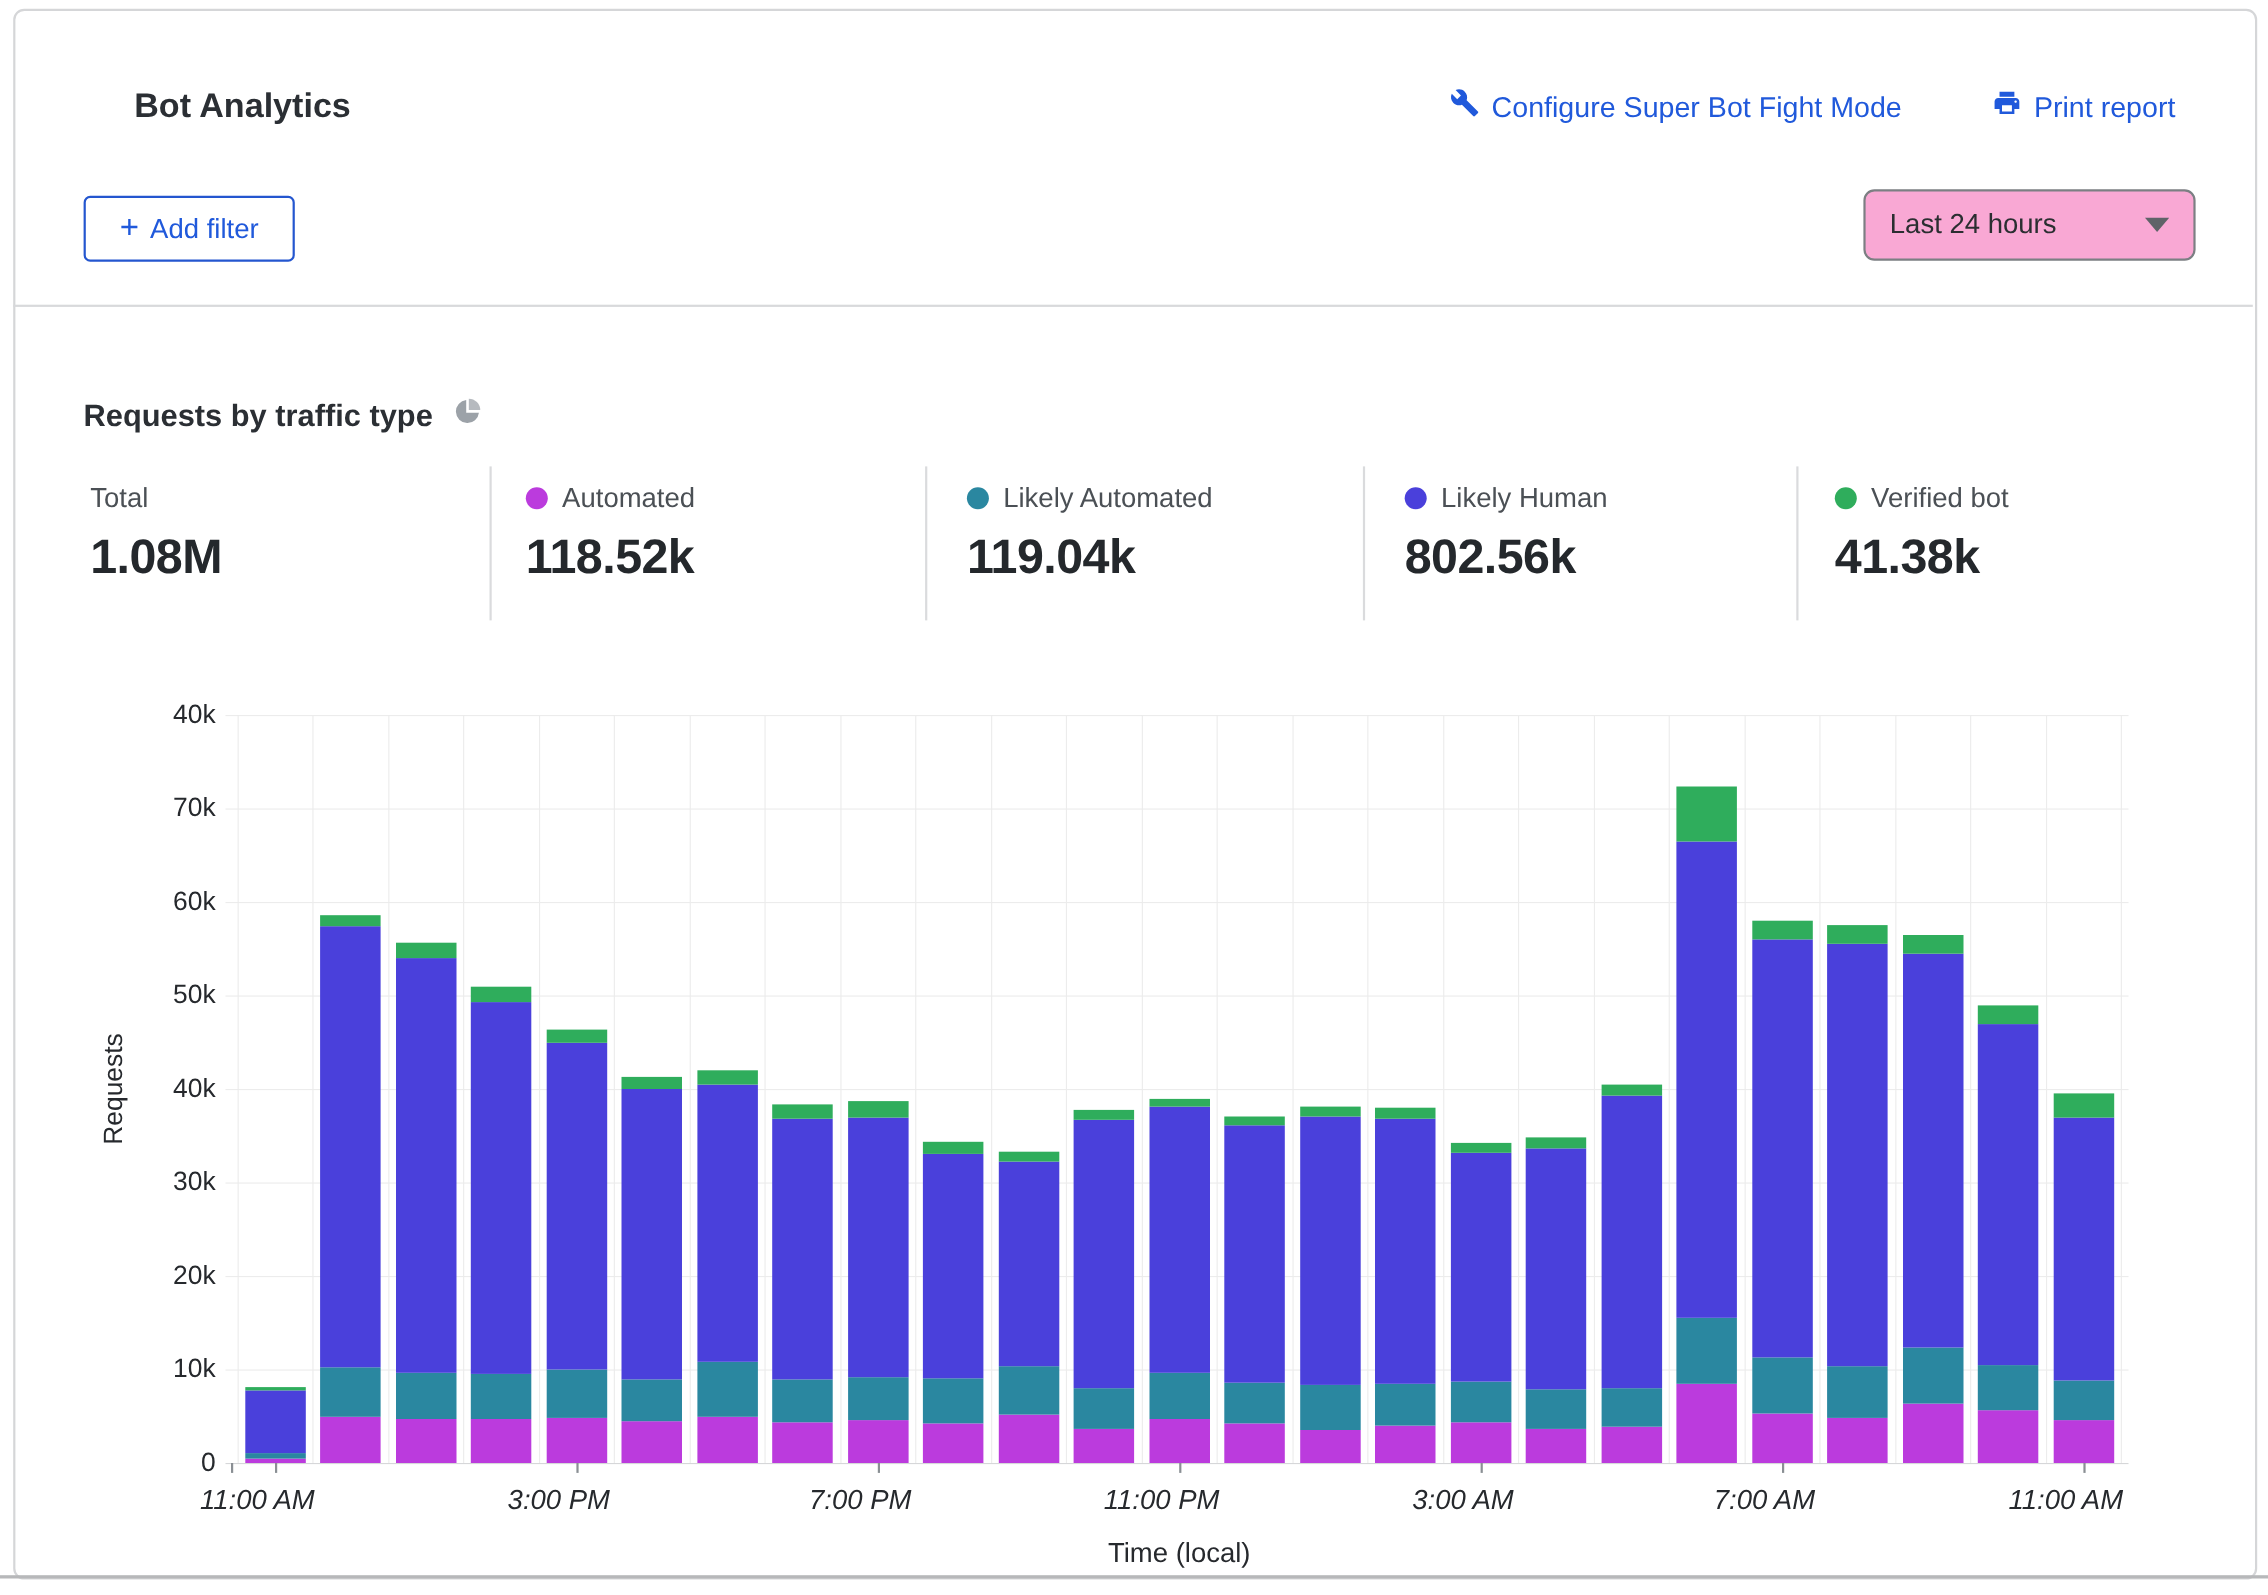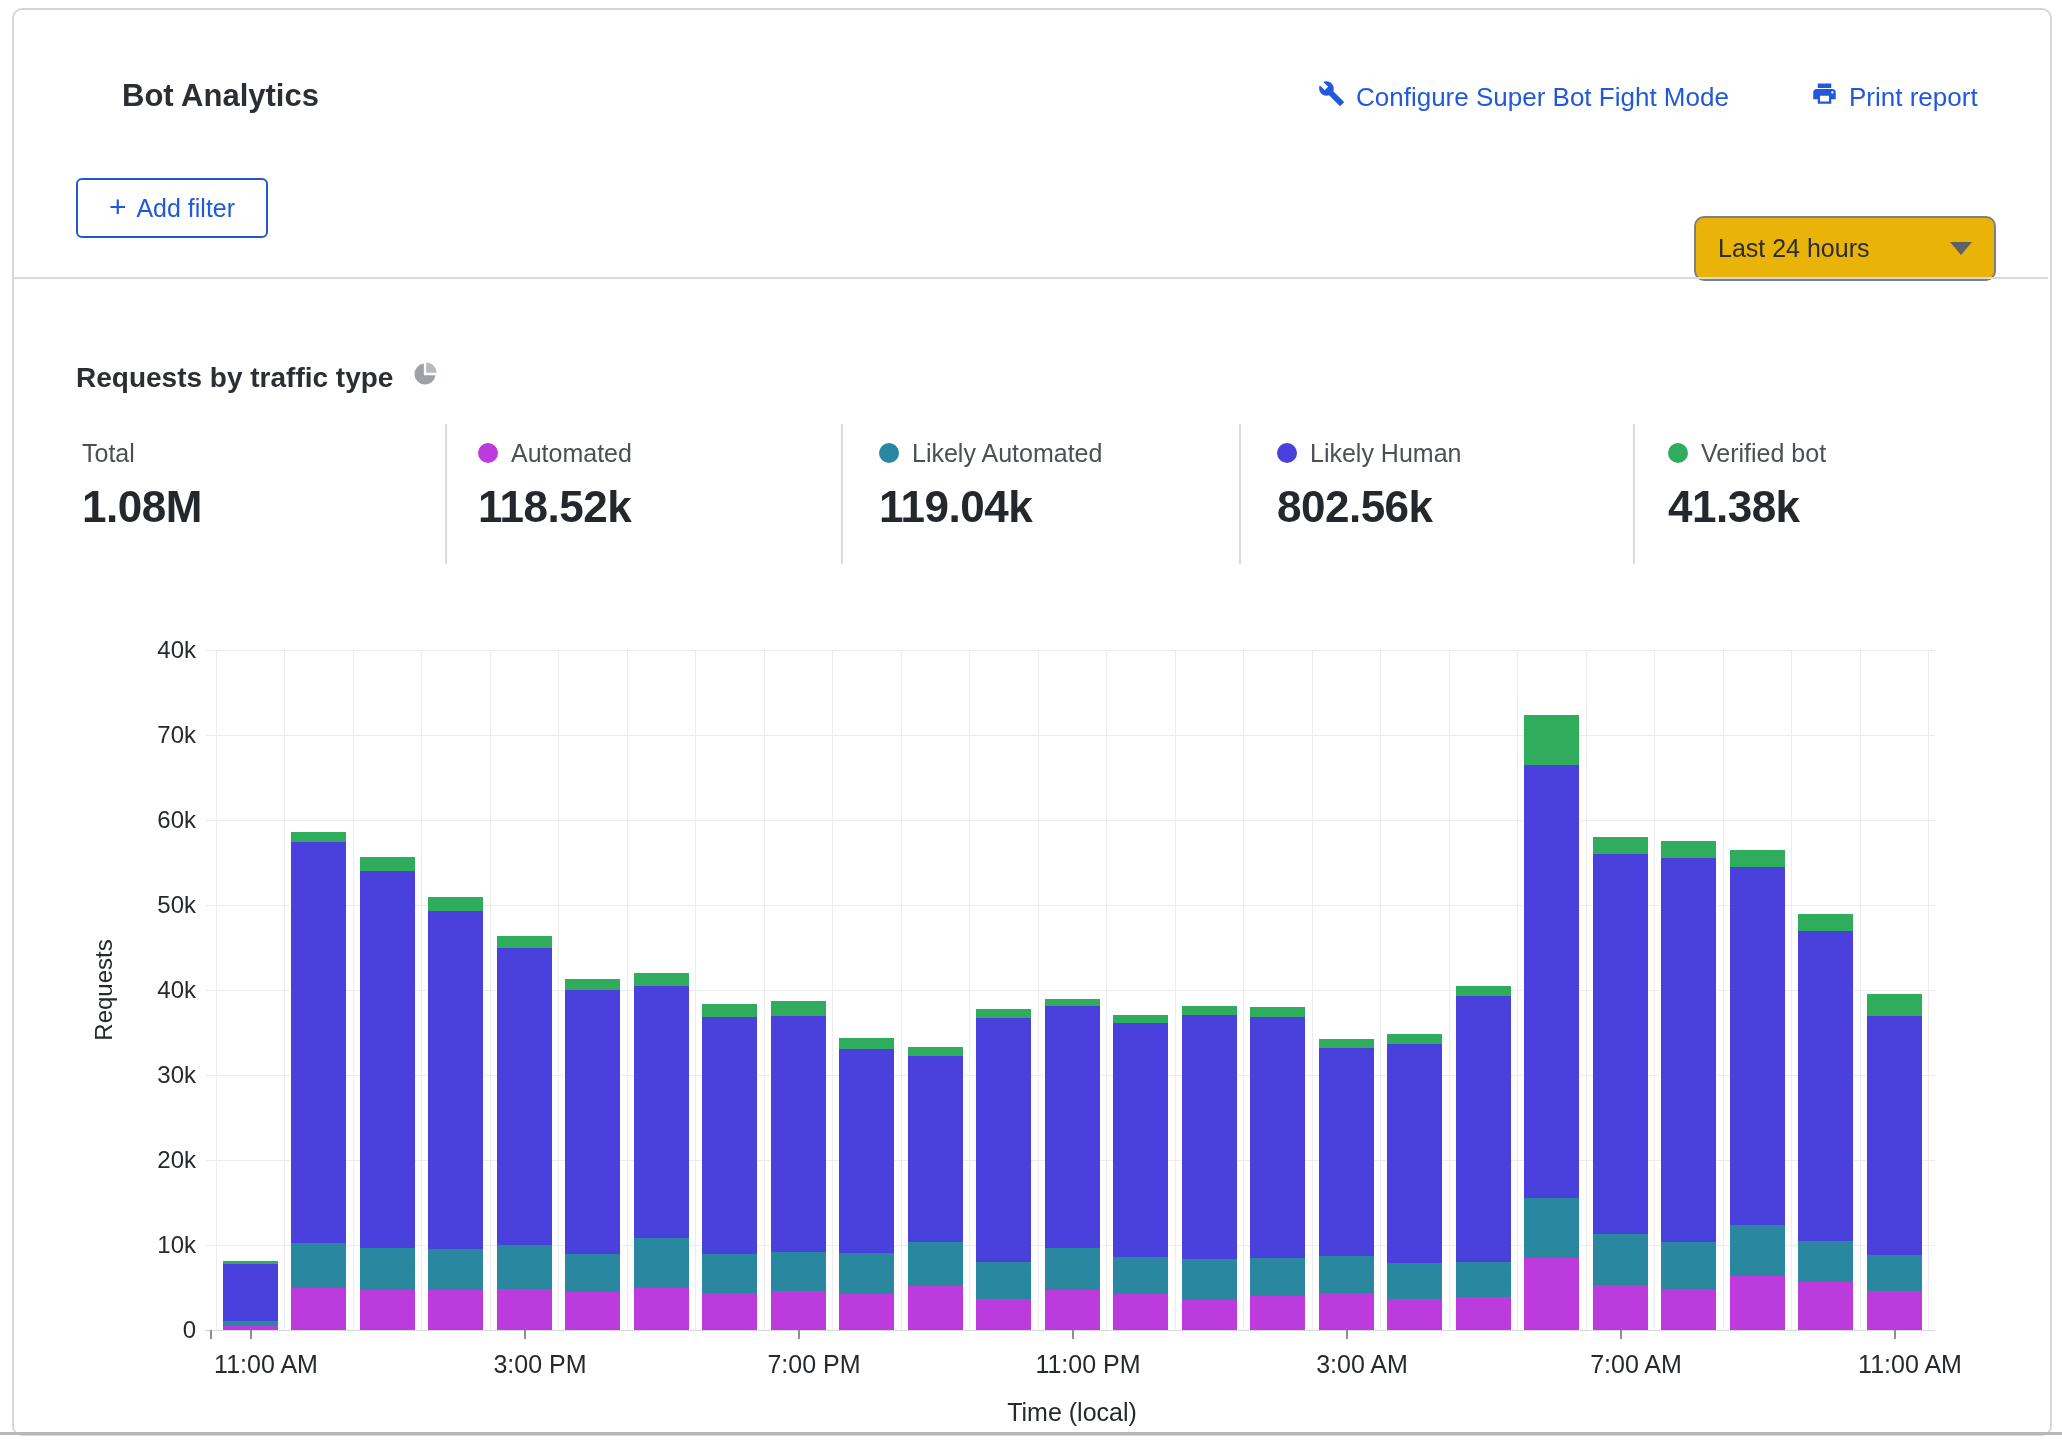--- a/index.html
+++ b/index.html
@@ -11,22 +11,22 @@
   .top-link{position:absolute;top:80px;display:flex;align-items:center;gap:11px;
             color:#2059DB;font-size:26px;cursor:pointer;}
   .top-link svg{width:27px;height:27px;}
   .link-configure{left:1318px;}
   .link-print{left:1811px;}
   .btn-add-filter{position:absolute;left:76px;top:178px;width:192px;height:60px;box-sizing:border-box;
         border:2px solid #2456cf;border-radius:6px;background:#fff;color:#2059DB;
         display:flex;align-items:center;justify-content:center;gap:10px;font-size:25px;cursor:pointer;}
   .btn-add-filter .plus{font-size:30px;font-weight:400;line-height:1;margin-top:-3px;}
   .dropdown{position:absolute;left:1694px;top:172px;width:302px;height:65px;box-sizing:border-box;
-        border:2px solid #7c7f83;border-radius:10px;background:#eab308;display:flex;align-items:center;
-        padding:0 22px;font-size:25px;color:#2b2e31;cursor:pointer;margin-top:44px;}
+        border:2px solid #7c7f83;border-radius:10px;background:#f9a8d4;display:flex;align-items:center;
+        padding:0 22px;font-size:25px;color:#2b2e31;cursor:pointer;}
   .dropdown .caret{margin-left:auto;width:0;height:0;border-left:11px solid transparent;
         border-right:11px solid transparent;border-top:13px solid #5f6368;}
   .header-divider{position:absolute;left:12px;top:277px;width:2036px;height:2px;background:#d8d9db;}
   .section-title{position:absolute;left:76px;top:360px;font-size:28px;font-weight:700;color:#2b2f34;
         display:flex;align-items:center;gap:18px;}
   .section-title svg{width:28px;height:28px;}
   .stat-divider{position:absolute;top:424px;width:2px;height:140px;background:#dadbdd;}
   .stat{position:absolute;top:438px;}
   .stat .lab{display:flex;align-items:center;gap:13px;font-size:25px;color:#4b5055;line-height:30px;}
   .stat .dot{width:20px;height:20px;border-radius:50%;}
@@ -35,21 +35,21 @@
   .y-label-col{position:absolute;left:56px;top:650px;width:140px;height:680px;}
   .y-tick-label{position:absolute;right:0;width:140px;text-align:right;font-size:24px;color:#26292d;}
   .y-axis-title{position:absolute;left:104px;top:990px;transform:translate(-50%,-50%) rotate(-90deg);
         font-size:24px;color:#26292d;}
   .plot{position:absolute;left:210px;top:650px;width:1724px;height:680px;overflow:visible;}
   .gl-h{position:absolute;left:-5px;width:1730px;height:1px;background:#ececec;}
   .gl-h.base{background:#d6d7d9;}
   .gl-v{position:absolute;top:0;width:1px;height:680px;background:#ececec;}
   .bar-seg{position:absolute;}
   .x-tick{position:absolute;top:680px;width:2px;height:9px;background:#8a8f94;}
-  .x-label-row{position:absolute;left:226px;top:1350px;width:1724px;height:34px;}
+  .x-label-row{position:absolute;left:194px;top:1350px;width:1724px;height:34px;font-style:italic;}
   .x-tick-label{position:absolute;width:200px;margin-left:-100px;text-align:center;font-size:25px;color:#26292d;}
   .x-axis-title{position:absolute;left:1072px;top:1398px;transform:translateX(-50%);
         font-size:25px;color:#26292d;}
   .bottom-rule{position:absolute;left:0;top:1432px;width:2062px;height:3px;background:#b7b8ba;}
 </style>
 </head>
 <body>
 
 <div class="page">
   <div class="card"></div>

